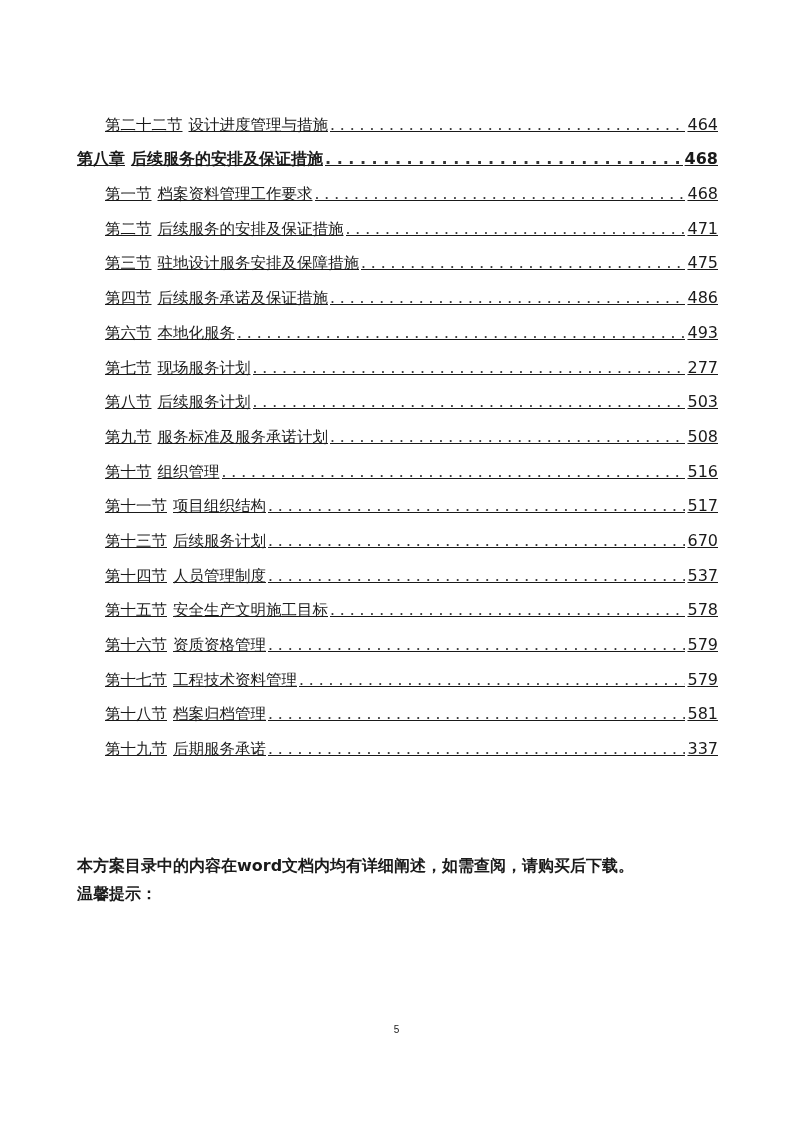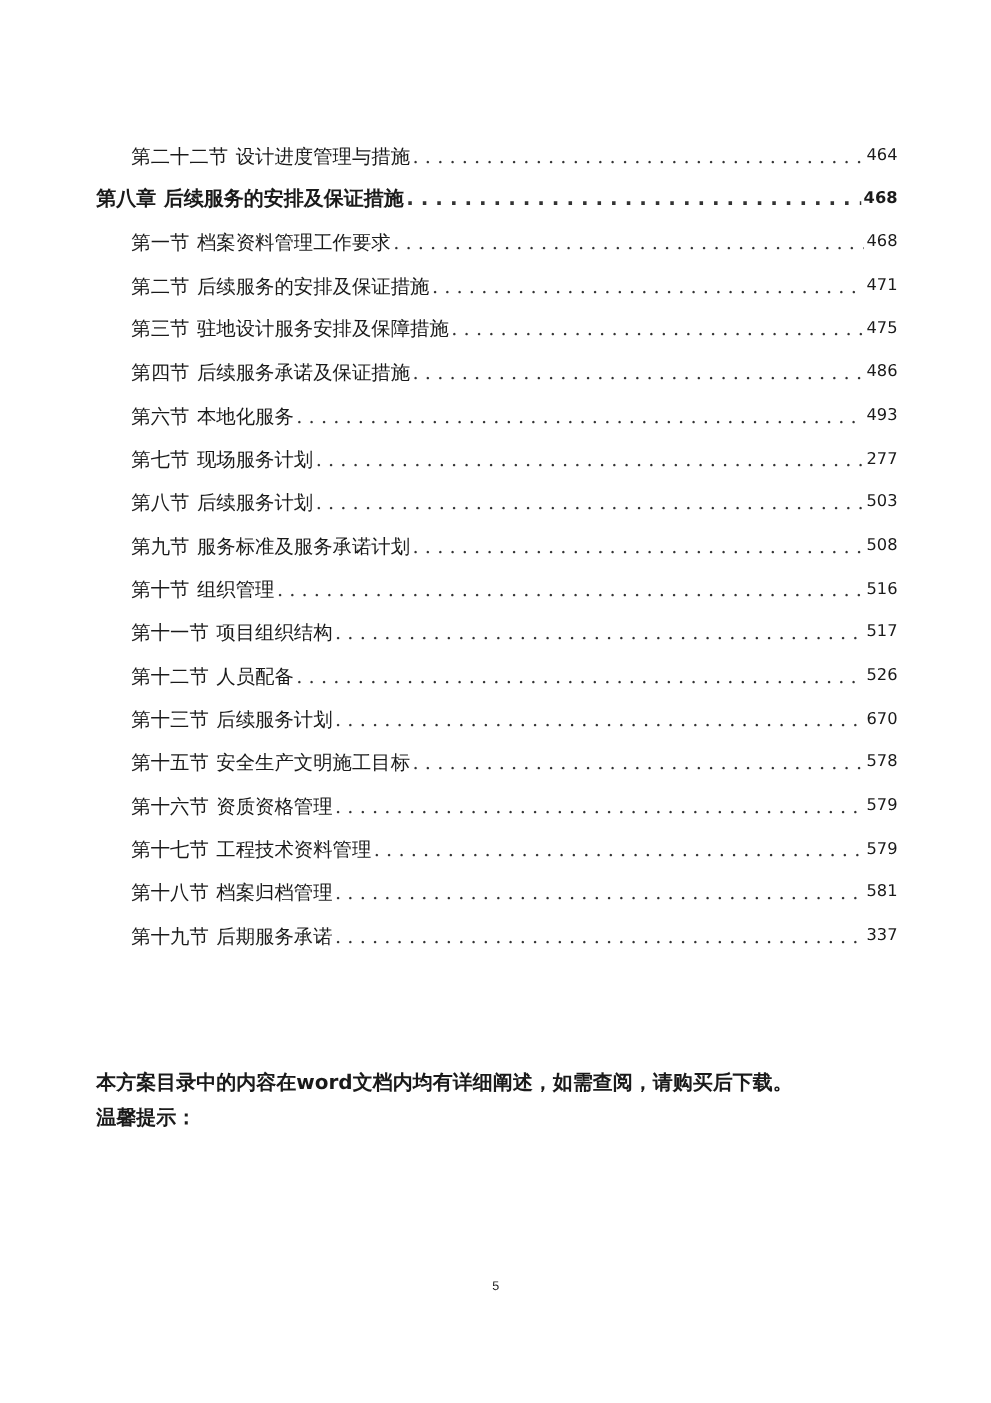--- a/index.html
+++ b/index.html
@@ -1,25 +1,25 @@
 <!DOCTYPE html>
 <html><head>
 <meta charset="utf-8">
 <style>
   html, body { margin:0; padding:0; background:#ffffff; }
   body { width:793px; height:1122px; position:relative; overflow:hidden;
          font-family:"DejaVu Serif", "Liberation Serif", serif; color:#1a1a1a; }
-  .toc { position:absolute; left:77px; top:102px; width:641px; }
+  .toc { position:absolute; left:77px; top:102px; width:641px;text-decoration:underline; }
   .row { display:flex; align-items:flex-end; height:34.7px; font-size:15.5px; line-height:24px; white-space:nowrap; }
   .row.section { padding-left:28px; }
   .row.chapter { font-weight:bold; font-family:"DejaVu Sans","Liberation Sans",sans-serif; font-size:16px; }
   .num { margin-right:6px; }
   .leader { flex:1; overflow:hidden; margin:0 2px; letter-spacing:3.5px; color:#333; }
   .leader::after { content:". . . . . . . . . . . . . . . . . . . . . . . . . . . . . . . . . . . . . . . . . . . . . . . . . . . . . . . . . . . . . . . . . . . . . . . . . . . . . . . . . . . . . . . . . . . . . . . . . . . . . . . . . . . . . . . . . . . . . . . . . . . . ."; letter-spacing:0; }
-  .page { font-family:"DejaVu Sans","Liberation Sans",sans-serif; font-size:13px; }
+  .page { font-family:"DejaVu Sans","Liberation Sans",sans-serif; font-size:16px; }
   .chapter .page { font-weight:bold; }
   .notice { position:absolute; left:77px; top:852px; font-family:"DejaVu Sans","Liberation Sans",sans-serif; font-weight:bold; font-size:16px; line-height:28px; }
   .footer-page { position:absolute; left:0; width:793px; top:1024px; text-align:center; font-size:10px; font-family:"Liberation Sans",sans-serif; }
 </style>
 </head>
 <body>
 
 <div class="toc" id="toc">
     <div class="row section">
       <span class="num">第二十二节</span>
@@ -87,30 +87,30 @@
       <span class="leader"></span>
       <span class="page">516</span>
     </div>
     <div class="row section">
       <span class="num">第十一节</span>
       <span class="title">项目组织结构</span>
       <span class="leader"></span>
       <span class="page">517</span>
     </div>
     <div class="row section">
-      <span class="num">第十二节</span>
-      <span class="title">人员配备</span>
-      <span class="leader"></span>
-      <span class="page">526</span>
-    </div>
-    <div class="row section">
       <span class="num">第十三节</span>
       <span class="title">后续服务计划</span>
       <span class="leader"></span>
       <span class="page">670</span>
+    </div>
+    <div class="row section">
+      <span class="num">第十四节</span>
+      <span class="title">人员管理制度</span>
+      <span class="leader"></span>
+      <span class="page">537</span>
     </div>
     <div class="row section">
       <span class="num">第十五节</span>
       <span class="title">安全生产文明施工目标</span>
       <span class="leader"></span>
       <span class="page">578</span>
     </div>
     <div class="row section">
       <span class="num">第十六节</span>
       <span class="title">资质资格管理</span>

